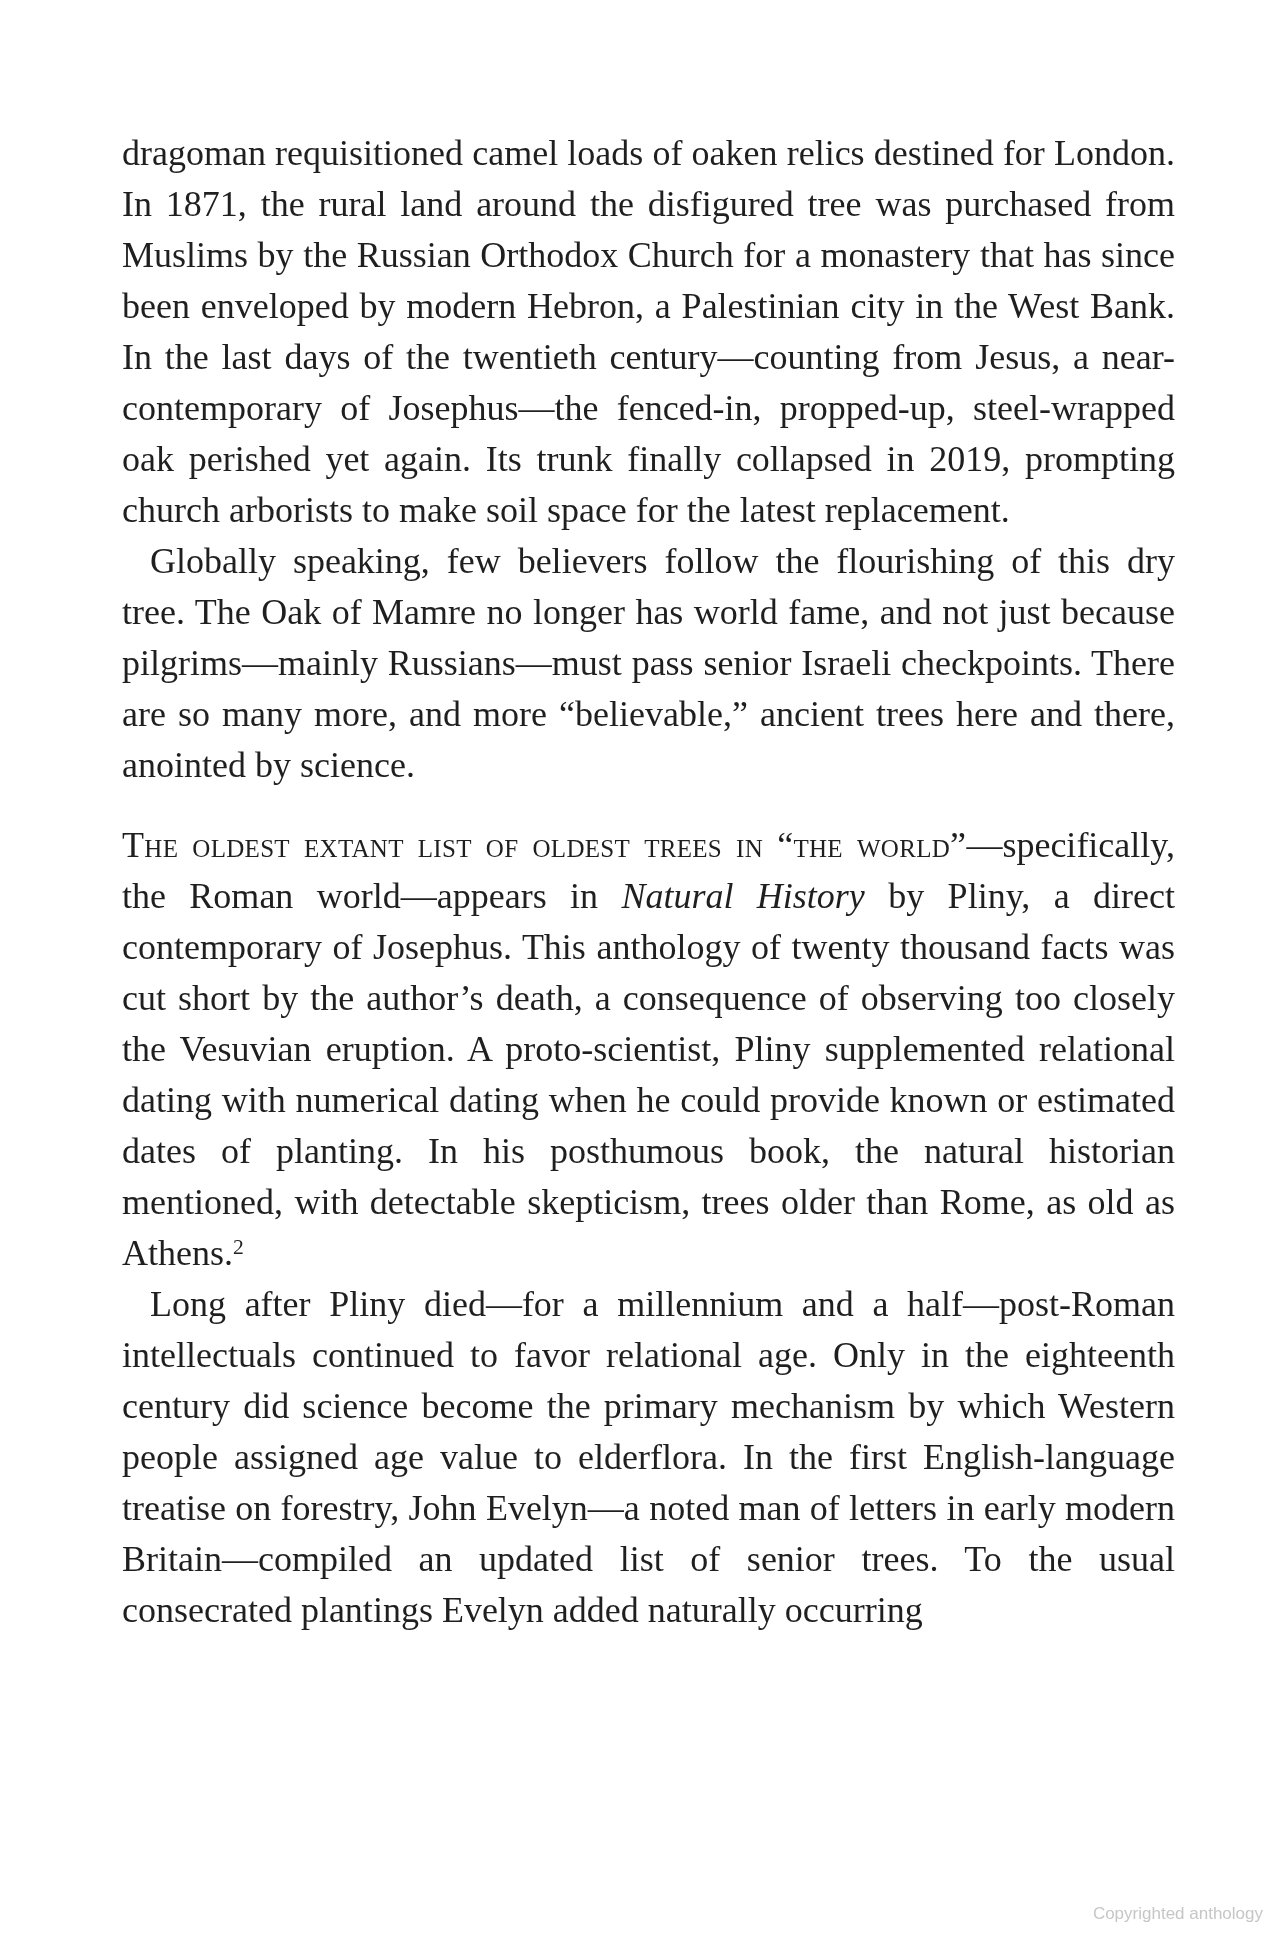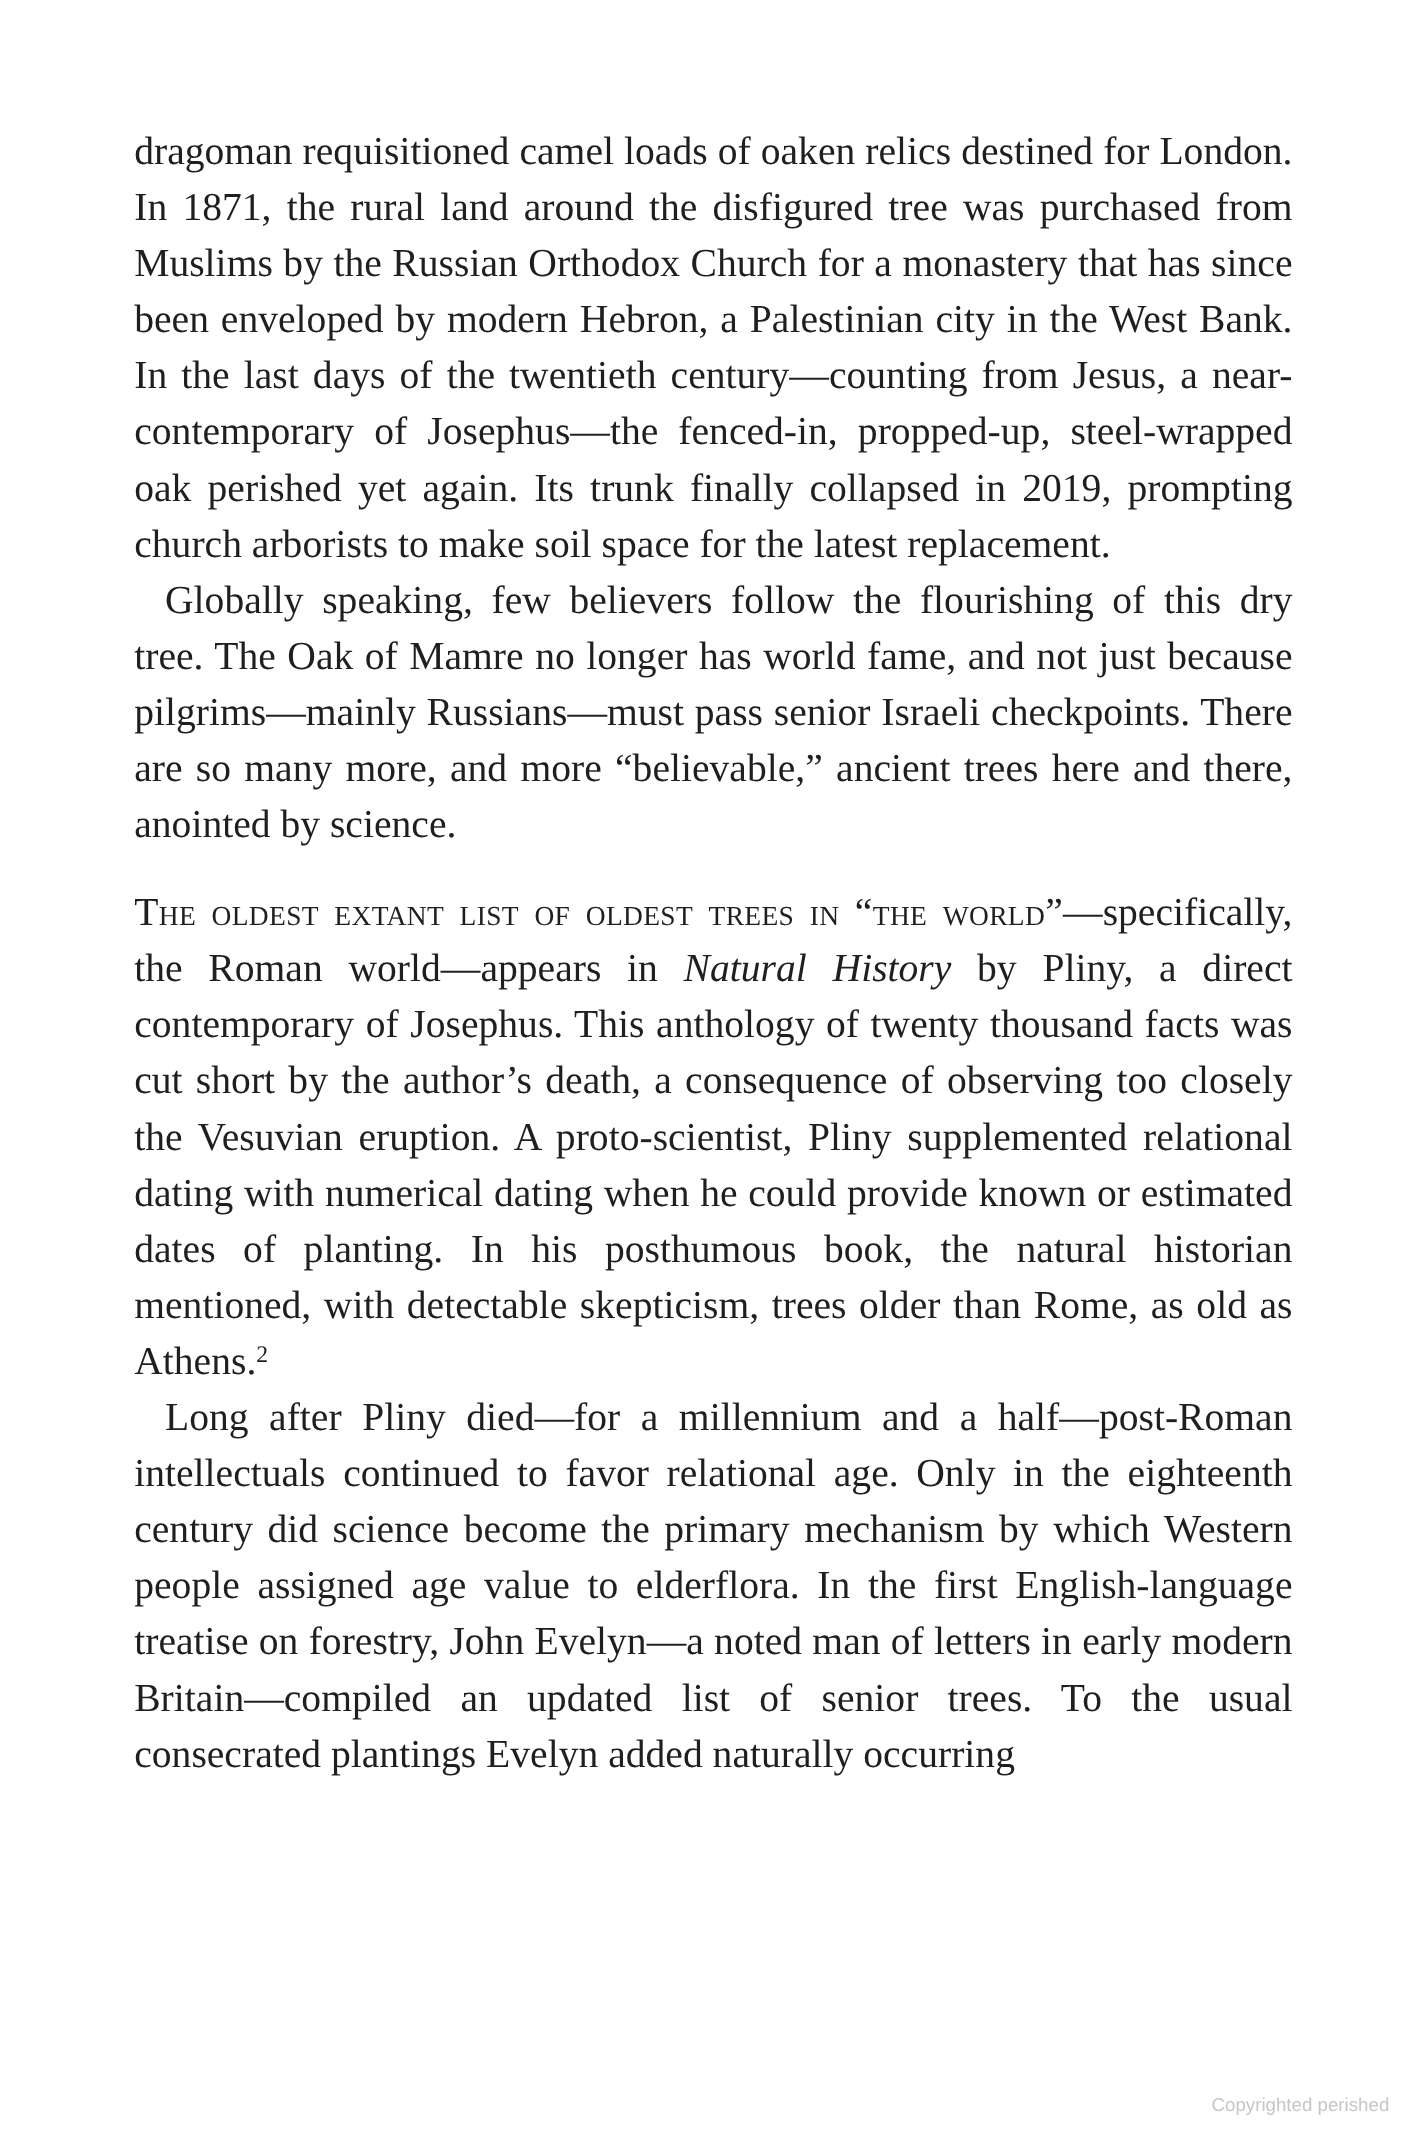--- a/index.html
+++ b/index.html
@@ -10,21 +10,21 @@
   .page {
     position: relative;
     width: 1280px;
     height: 1941px;
     background: #ffffff;
     overflow: hidden;
   }
   .text-column {
     position: absolute;
     left: 122px;
-    top: 112px;
+    top: 128px;
     width: 1053px;
     font-family: "Liberation Serif", "DejaVu Serif", serif;
     font-size: 36px;
     line-height: 51px;
     color: #1f1f1f;
     text-align: justify;
     hyphens: none;
     -webkit-hyphens: none;
   }
   .para {
@@ -63,14 +63,14 @@
 </head>
 <body>
 
 <div class="page">
   <div class="text-column">
     <p class="para">dragoman requisitioned camel loads of oaken relics destined for London. In 1871, the rural land around the disfigured tree was purchased from Muslims by the Russian Orthodox Church for a monastery that has since been enveloped by modern Hebron, a Palestinian city in the West Bank. In the last days of the twentieth century—counting from Jesus, a near-contemporary of Josephus—the fenced-in, propped-up, steel-wrapped oak perished yet again. Its trunk finally collapsed in 2019, prompting church arborists to make soil space for the latest replacement.</p>
     <p class="para indent">Globally speaking, few believers follow the flourishing of this dry tree. The Oak of Mamre no longer has world fame, and not just because pilgrims—mainly Russians—must pass senior Israeli checkpoints. There are so many more, and more “believable,” ancient trees here and there, anointed by science.</p>
     <p class="para section-start"><span class="sc">The oldest extant list of oldest trees in “the world”</span><span>—specifically, the Roman world—appears in </span><span class="book-title">Natural History</span><span> by Pliny, a direct contemporary of Josephus. This anthology of twenty thousand facts was cut short by the author’s death, a consequence of observing too closely the Vesuvian eruption. A proto-scientist, Pliny supplemented relational dating with numerical dating when he could provide known or estimated dates of planting. In his posthumous book, the natural historian mentioned, with detectable skepticism, trees older than Rome, as old as Athens.</span><sup class="footnote">2</sup></p>
     <p class="para indent">Long after Pliny died—for a millennium and a half—post-Roman intellectuals continued to favor relational age. Only in the eighteenth century did science become the primary mechanism by which Western people assigned age value to elderflora. In the first English-language treatise on forestry, John Evelyn—a noted man of letters in early modern Britain—compiled an updated list of senior trees. To the usual consecrated plantings Evelyn added naturally occurring</p>
   </div>
-  <div class="copyright">Copyrighted perished</div>
+  <div class="copyright">Copyrighted anthology</div>
 </div>
 
 </body></html>

